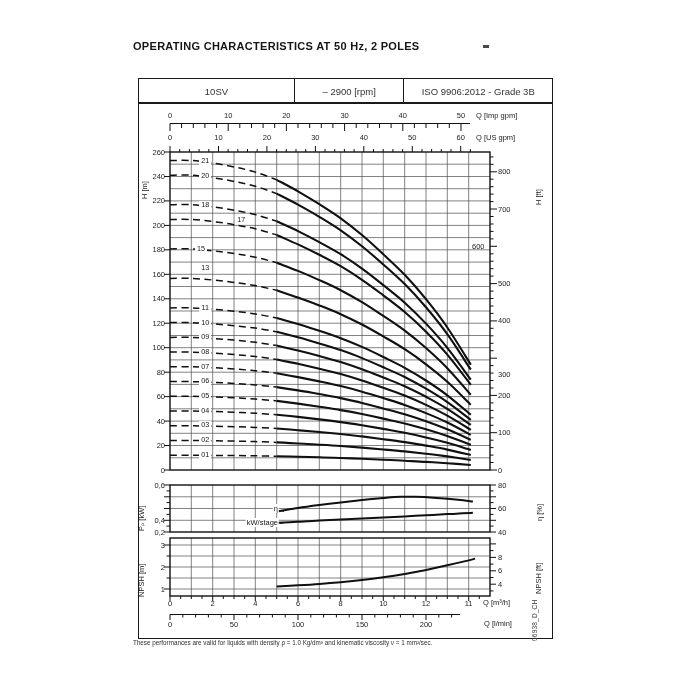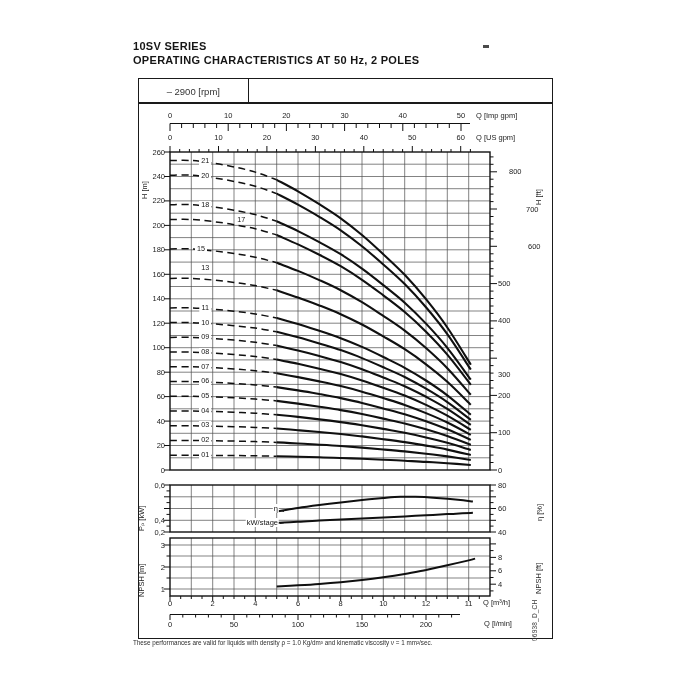--- a/index.html
+++ b/index.html
@@ -31,28 +31,29 @@
   #doc-code{position:absolute;left:531px;top:641px;font-size:6.5px;color:#3a3a3a;white-space:nowrap;
         transform:rotate(-90deg);transform-origin:0 0;letter-spacing:.2px;}
   #scan-mark{position:absolute;left:483px;top:45px;width:6px;height:2.5px;background:#4a4a4a;}
 </style>
 </head>
 <body>
 
 <div id="page">
 
   <div class="abs" style="left:133px;top:39px;">
-    <div class="title-line">10SV SERIES</div>
     <div class="title-line">OPERATING CHARACTERISTICS AT 50 Hz, 2 POLES</div>
   </div>
 
   <div id="scan-mark"></div>
 
   <div id="header-table">
+    <div class="cell c1">10SV</div>
     <div class="cell c2">– 2900 [rpm]</div>
+    <div class="cell c3">ISO 9906:2012 - Grade 3B</div>
   </div>
 
   <div id="chart-frame"></div>
 
   <svg id="chart-svg" width="700" height="700">
       <line x1="191.3" y1="152" x2="191.3" y2="470" stroke="#4d4d4d" stroke-width="0.7"></line>
       <line x1="191.3" y1="485" x2="191.3" y2="532" stroke="#4d4d4d" stroke-width="0.7"></line>
       <line x1="191.3" y1="538" x2="191.3" y2="596" stroke="#4d4d4d" stroke-width="0.7"></line>
       <line x1="212.7" y1="152" x2="212.7" y2="470" stroke="#4d4d4d" stroke-width="0.7"></line>
       <line x1="212.7" y1="485" x2="212.7" y2="532" stroke="#4d4d4d" stroke-width="0.7"></line>
@@ -392,23 +393,23 @@
       <div class="tick r" style="left: 165px; top: 245.346px;">180</div>
       <div class="tick r" style="left: 165px; top: 269.808px;">160</div>
       <div class="tick r" style="left: 165px; top: 294.269px;">140</div>
       <div class="tick r" style="left: 165px; top: 318.731px;">120</div>
       <div class="tick r" style="left: 165px; top: 343.192px;">100</div>
       <div class="tick r" style="left: 165px; top: 367.654px;">80</div>
       <div class="tick r" style="left: 165px; top: 392.115px;">60</div>
       <div class="tick r" style="left: 165px; top: 416.577px;">40</div>
       <div class="tick r" style="left: 165px; top: 441.038px;">20</div>
       <div class="tick r" style="left: 165px; top: 465.5px;">0</div>
-      <div class="tick " style="left: 498px; top: 167.265px; margin-left: 11px;">800</div>
-      <div class="tick " style="left: 526px; top: 204.544px;">700</div>
-      <div class="tick " style="left: 528px; top: 241.824px;">600</div>
+      <div class="tick " style="left: 498px; top: 167.265px;">800</div>
+      <div class="tick " style="left: 498px; top: 204.544px;">700</div>
+      <div class="tick " style="left: 472px; top: 241.824px;">600</div>
       <div class="tick " style="left: 498px; top: 279.103px;">500</div>
       <div class="tick " style="left: 498px; top: 316.382px;">400</div>
       <div class="tick " style="left: 498px; top: 370px;">300</div>
       <div class="tick " style="left: 498px; top: 390.941px;">200</div>
       <div class="tick " style="left: 498px; top: 428.221px;">100</div>
       <div class="tick " style="left: 498px; top: 465.5px;">0</div>
       <div class="tick r" style="left: 165px; top: 480.5px;">0,6</div>
       <div class="tick r" style="left: 165px; top: 516px;">0,4</div>
       <div class="tick r" style="left: 165px; top: 527.5px;">0,2</div>
       <div class="tick " style="left: 498px; top: 480.5px;">80</div>

